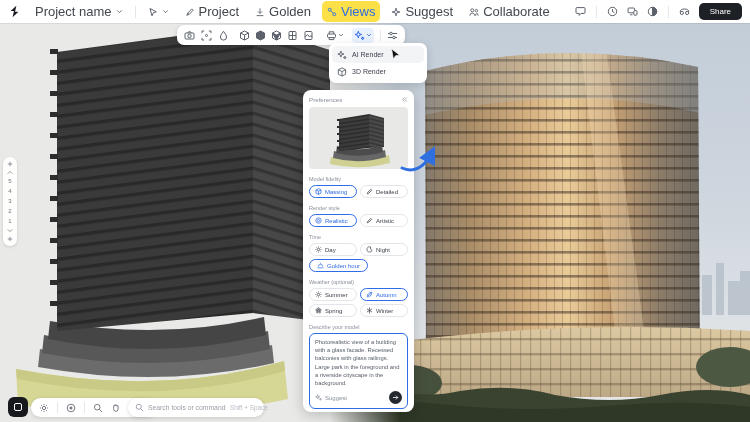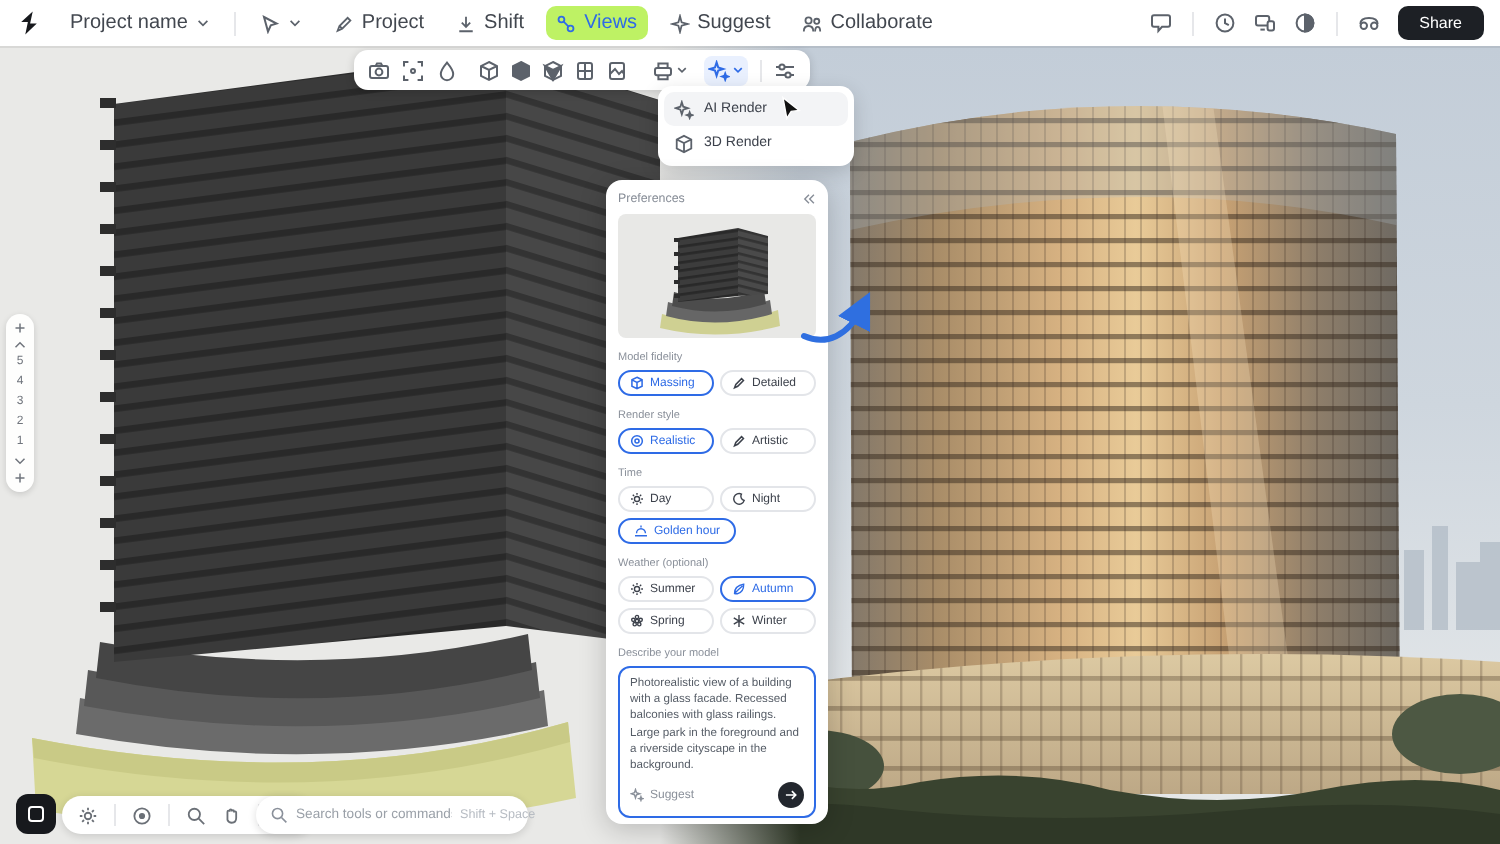--- a/index.html
+++ b/index.html
@@ -4,23 +4,23 @@
 <style>
   *{box-sizing:border-box;margin:0;padding:0}
   html,body{width:750px;height:422px;overflow:hidden}
   body{font-family:"Liberation Sans",sans-serif;background:#e9e9e7;position:relative;color:#3c414b}
   svg{display:block}
   .ic{display:flex;align-items:center;justify-content:center;flex:0 0 auto}
 
   
   .topbar{position:absolute;top:0;left:0;right:0;height:23px;background:#fff;display:flex;align-items:center;padding:0 8px;z-index:60;box-shadow:0 1px 0 rgba(0,0,0,.07)}
   .logo{width:13px;height:13px;margin-right:9px}
-  .tb-item{display:flex;align-items:center;gap:4px;font-size:10px;color:#42474f;padding:3px 5px;border-radius:5px;cursor:default;white-space:nowrap}
+  .tb-item{display:flex;align-items:center;gap:4px;font-size:13px;color:#42474f;padding:3px 5px;border-radius:5px;cursor:default;white-space:nowrap}
   .tb-item svg{color:#5c626b}
-  .tb-item.active{background:#bef264;color:#2e6be6}
+  .tb-item.active{background:#fde047;color:#2e6be6}
   .tb-item.active svg{color:#2e6be6}
   .tb-sep{width:1px;height:12px;background:#e6e7ea;margin:0 7px}
   .tb-right{margin-left:auto;display:flex;align-items:center;gap:9px}
   .tb-icon{color:#5c626b}
   .share-btn{background:#1d2025;color:#fff;font-size:8px;padding:4px 11px;border-radius:5px;border:none;font-family:inherit}
 
   
   .canvas{position:absolute;top:23px;left:0;right:0;bottom:0;background:#e9e9e7}
   .viewport-left{position:absolute;inset:0}
   .viewport-render{position:absolute;left:330px;top:0;width:420px;height:399px}
@@ -108,21 +108,21 @@
         </svg>
       </span>
     <span>Project</span>
   </div>
   <div class="tb-item" style="margin-left:6px">
     <span class="ic">
         <svg width="10" height="10" viewBox="0 0 11 11" fill="none" stroke="currentColor" stroke-width="1">
           <path d="M5.5 1.5 V6.8 M3.2 4.8 L5.5 7.1 L7.8 4.8 M1.8 9.5 H9.2"></path>
         </svg>
       </span>
-    <span>Shift</span>
+    <span>Golden</span>
   </div>
   <div class="tb-item active" style="margin-left:6px">
     <span class="ic">
         <svg width="10" height="10" viewBox="0 0 11 11" fill="none" stroke="currentColor" stroke-width="1">
           <circle cx="3" cy="3" r="1.6"></circle>
           <circle cx="8" cy="8" r="1.6"></circle>
           <path d="M4.2 4.2 L6.8 6.8"></path>
         </svg>
       </span>
     <span>Views</span>

